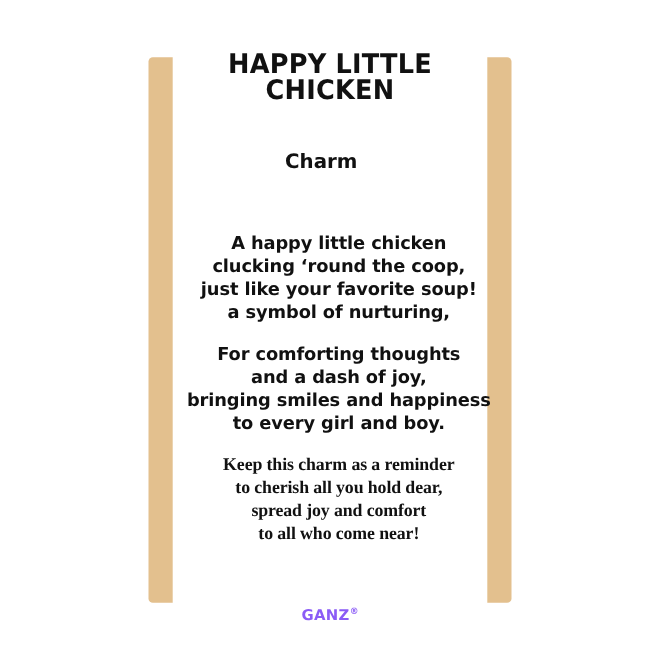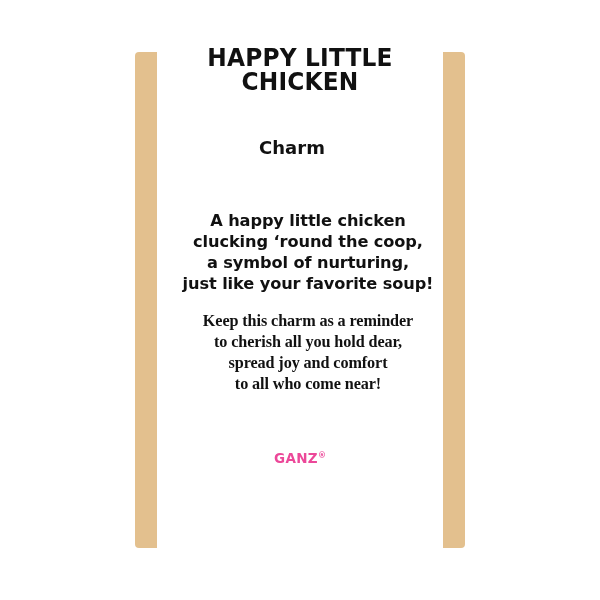--- a/index.html
+++ b/index.html
@@ -93,21 +93,21 @@
   .verse .line {
     display: block;
     white-space: nowrap;
   }
 
   .brand {
     margin-top: 16px;
     font-family: "DejaVu Sans", sans-serif;
     font-weight: bold;
     font-size: 13.5px;
-    color: #ec4899;
+    color: #8b5cf6;
     letter-spacing: 0.3px;
   }
   .brand .reg {
     font-size: 8px;
     vertical-align: super;
     letter-spacing: 0;
   }
 </style>
 </head>
 <body>
@@ -118,24 +118,30 @@
     <div class="card-inner">
 
       <div class="title">HAPPY LITTLE CHICKEN</div>
       <div class="subtitle">Charm</div>
 
       <div class="verse">
 
         <div class="stanza">
           <span class="line">A happy little chicken</span>
           <span class="line">clucking ‘round the coop,</span>
+          <span class="line">just like your favorite soup!</span>
           <span class="line">a symbol of nurturing,</span>
-          <span class="line">just like your favorite soup!</span>
         </div>
 
+        <div class="stanza">
+          <span class="line">For comforting thoughts</span>
+          <span class="line">and a dash of joy,</span>
+          <span class="line">bringing smiles and happiness</span>
+          <span class="line">to every girl and boy.</span>
+        </div>
 
         <div class="stanza">
           <span class="line">Keep this charm as a reminder</span>
           <span class="line">to cherish all you hold dear,</span>
           <span class="line">spread joy and comfort</span>
           <span class="line">to all who come near!</span>
         </div>
 
       </div>
 

